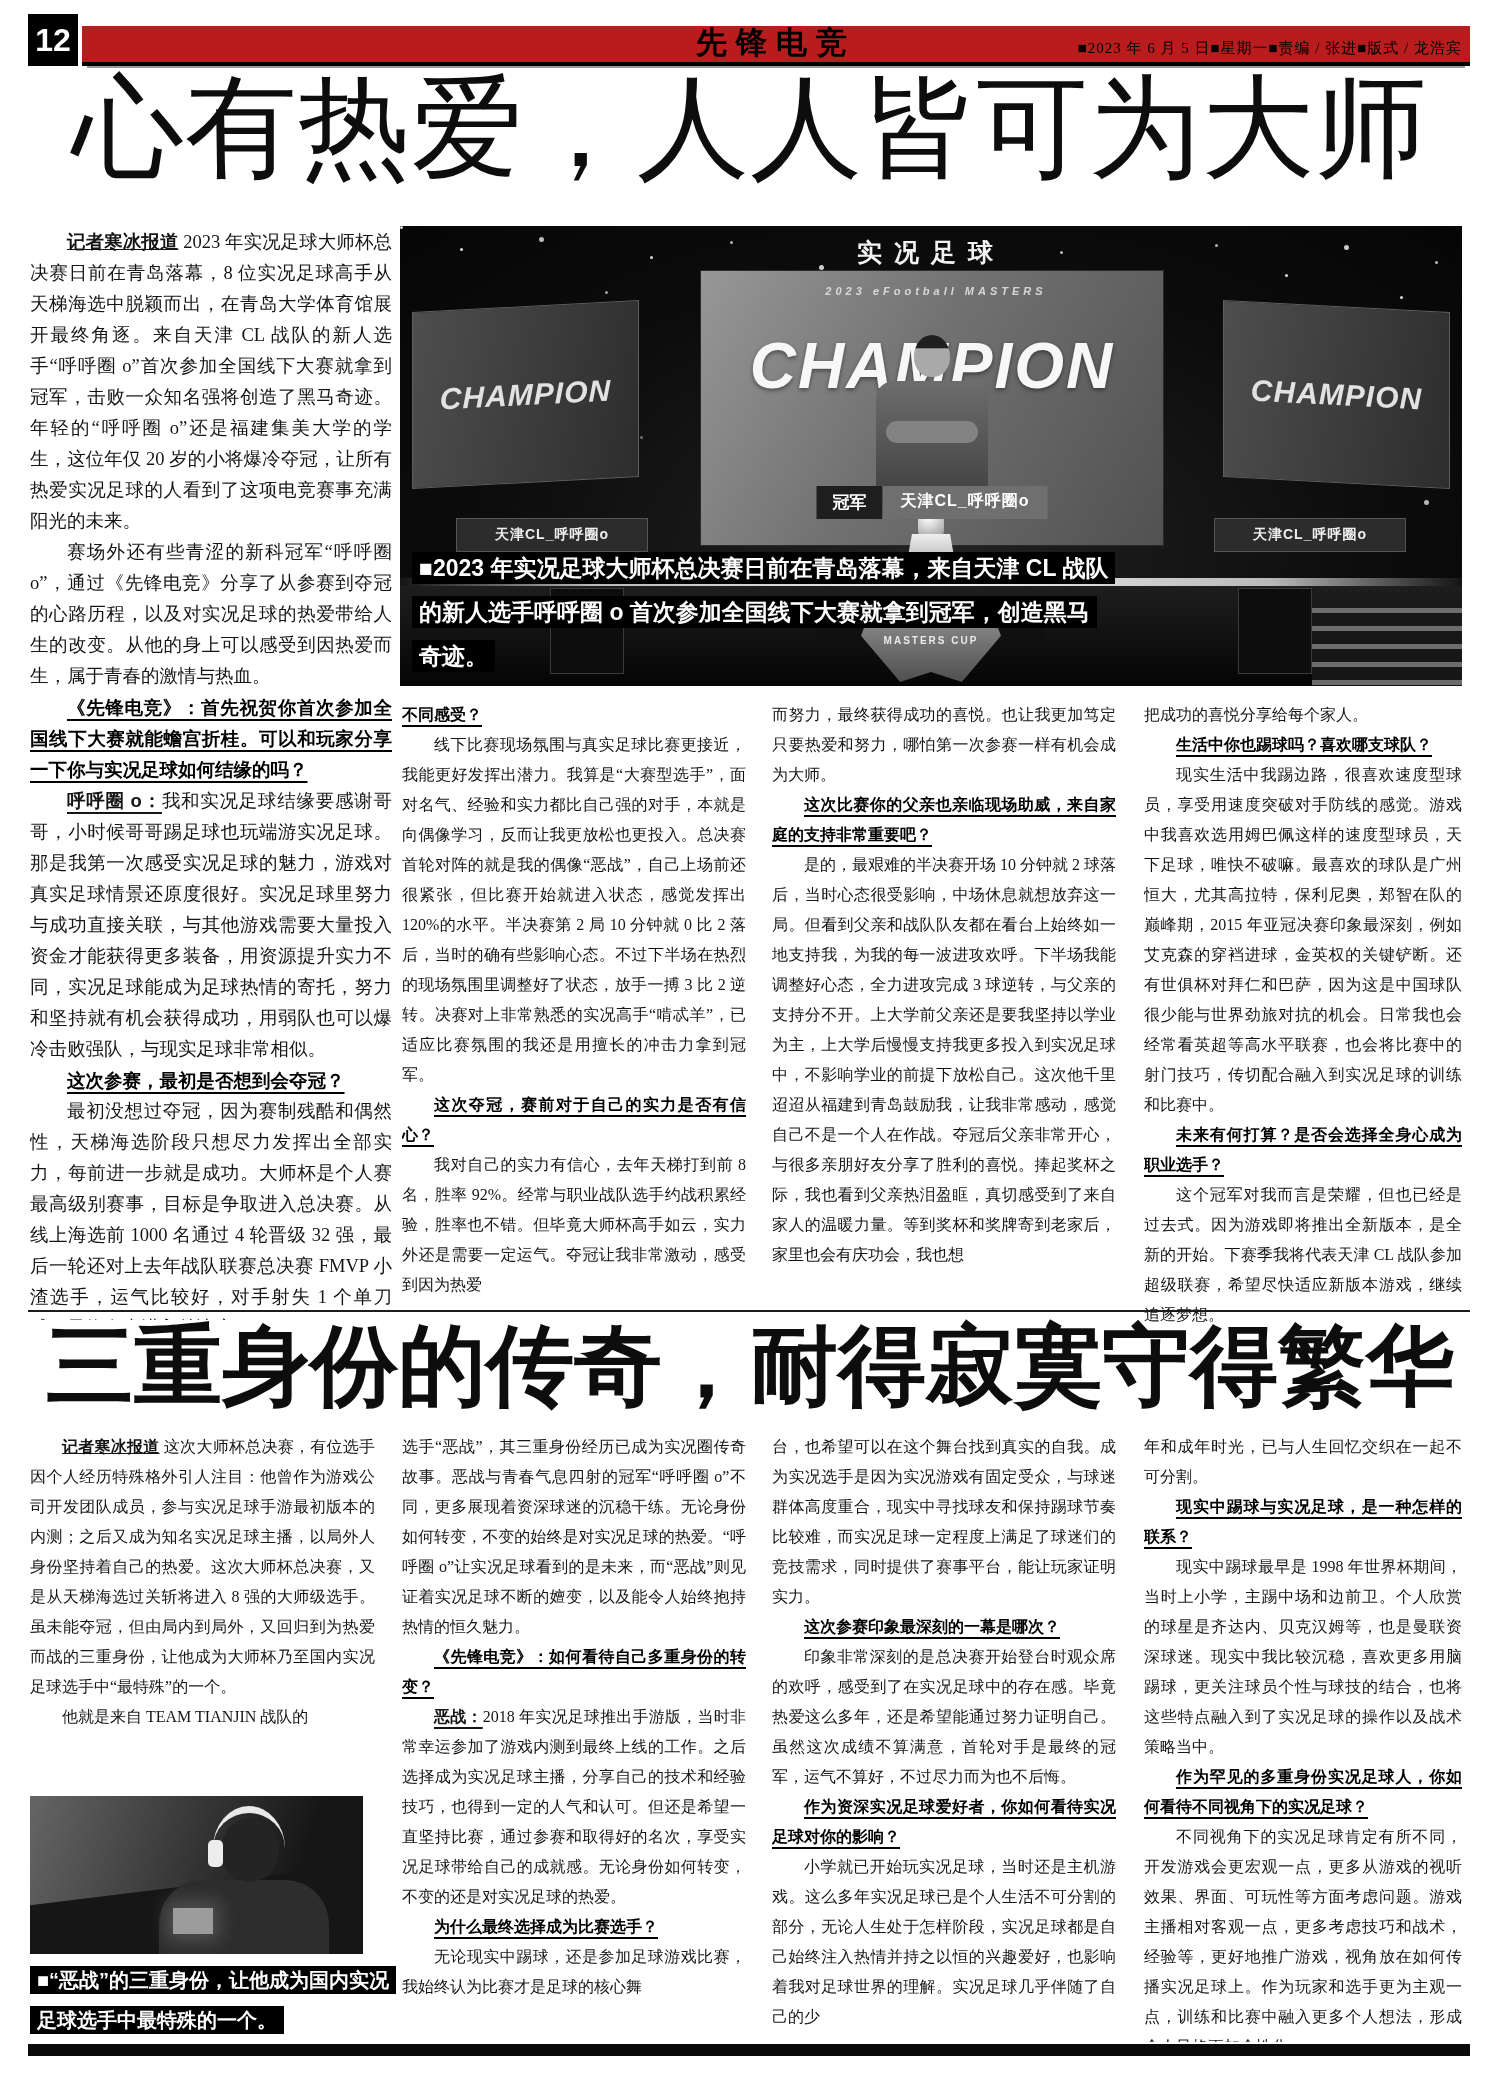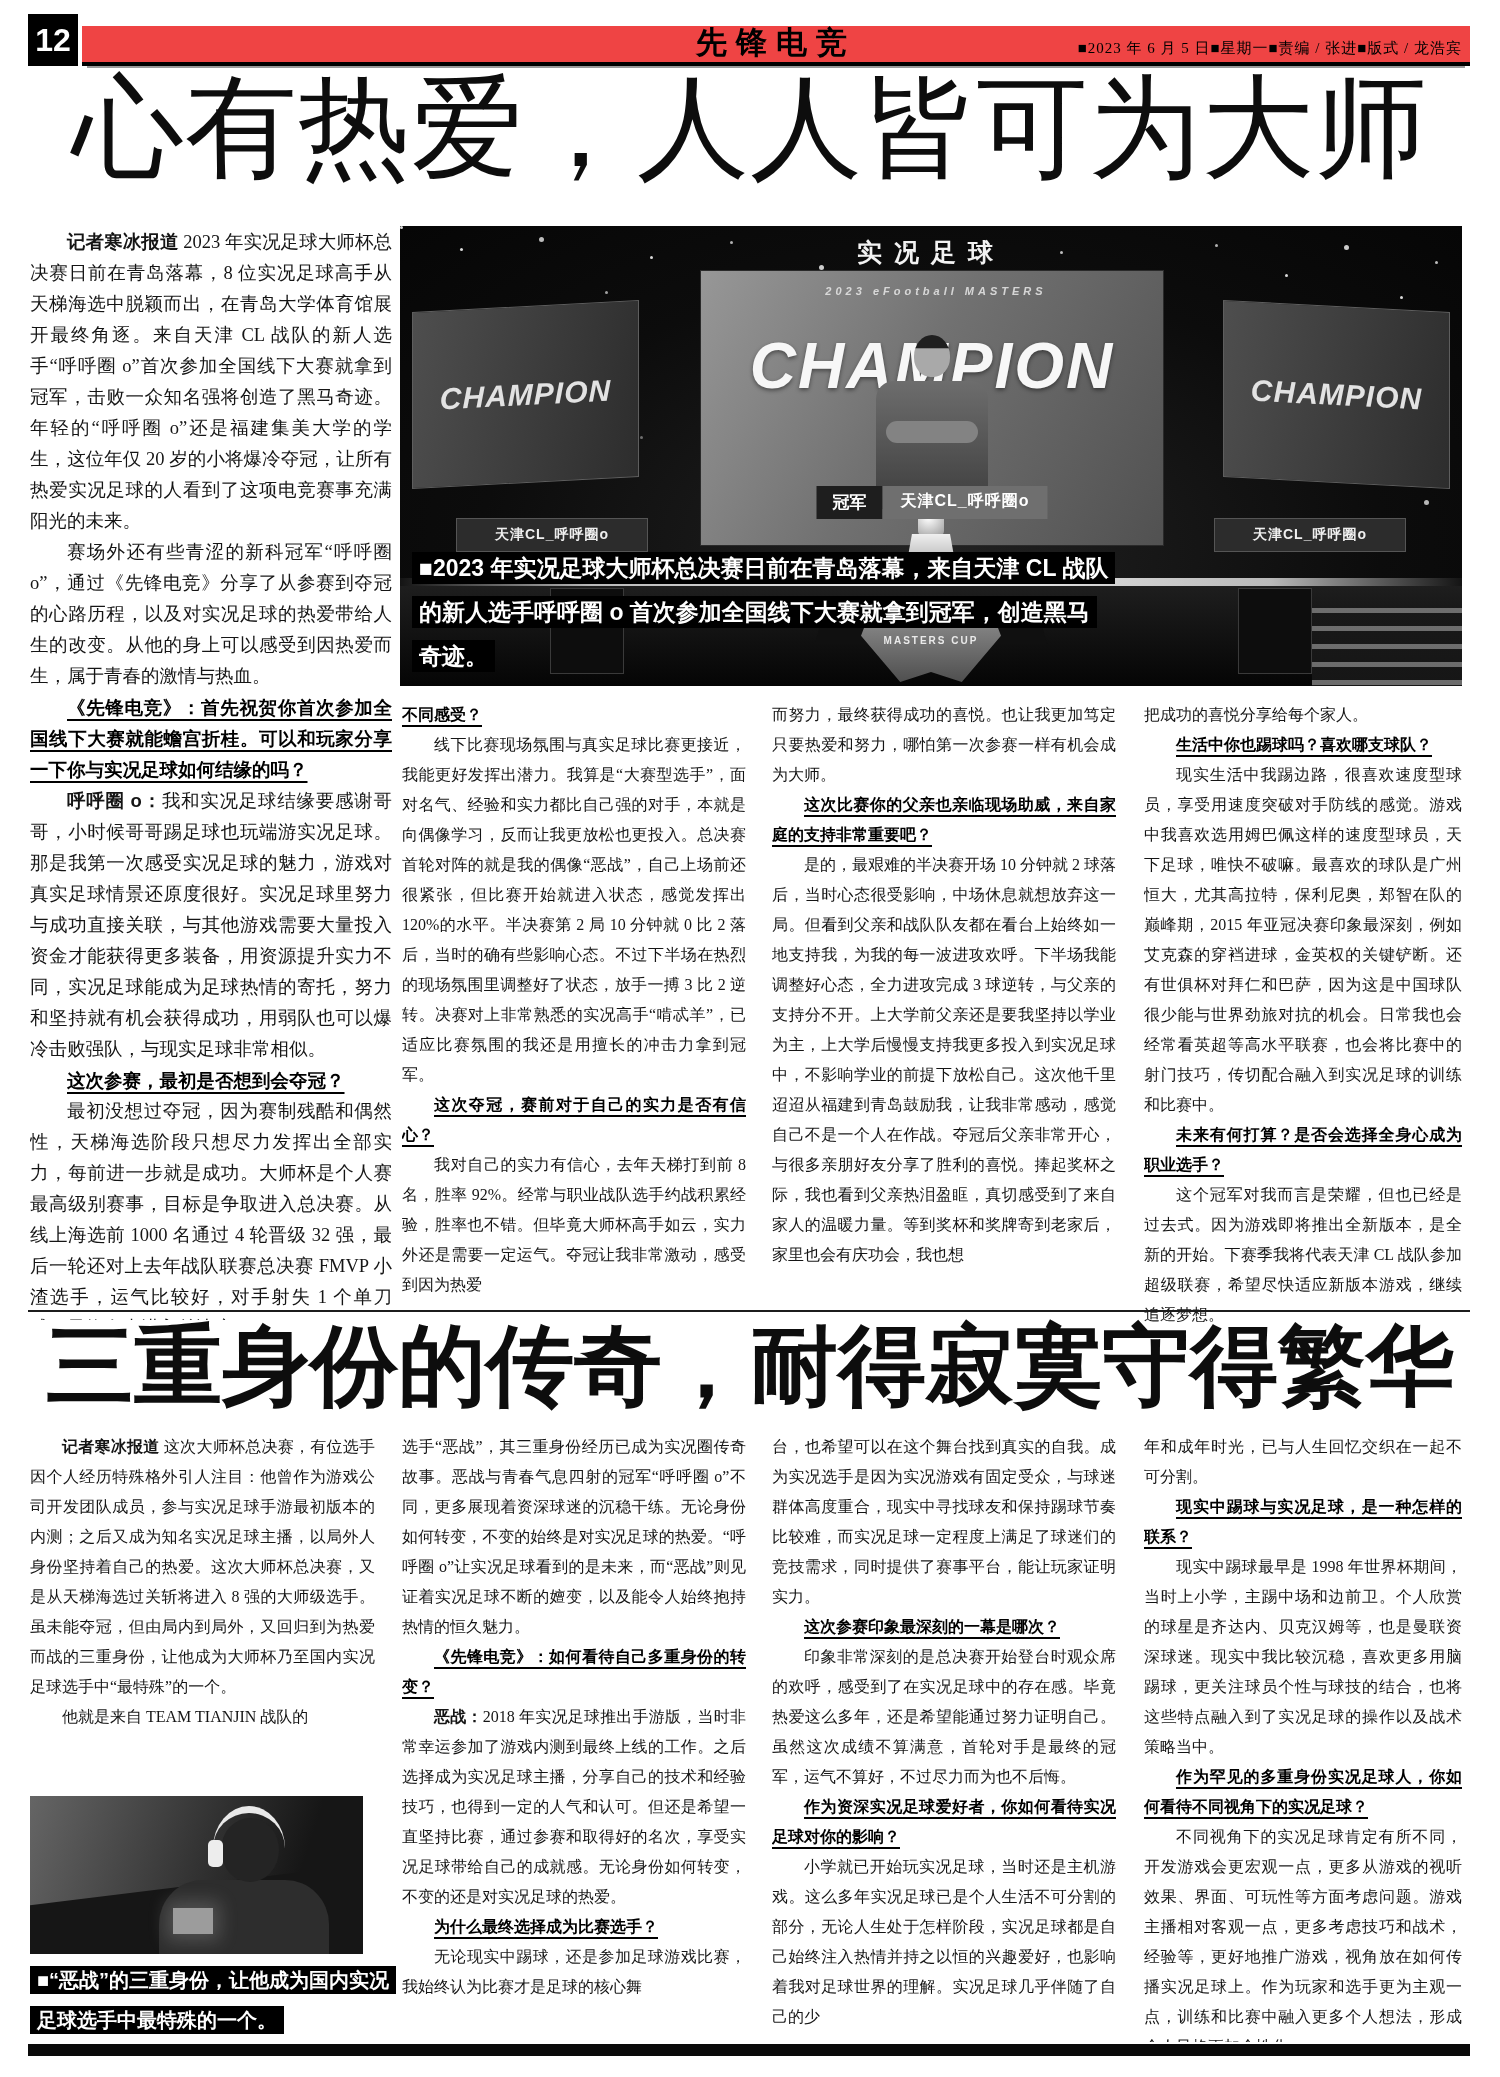--- a/index.html
+++ b/index.html
@@ -10,21 +10,21 @@
   }
 
   
   .pagenum{
     position:absolute;left:28px;top:14px;width:50px;height:52px;background:#000;
     color:#fff;display:flex;align-items:center;justify-content:center;
     font:bold 32px "Liberation Sans","DejaVu Sans",sans-serif;
   }
   .headbar{
     position:absolute;left:82px;top:26px;width:1388px;height:36px;
-    background:#ef4444;border-bottom:4px solid #000;box-shadow:0 7px 0 -5px #9a9a9a;
+    background:#b91c1c;border-bottom:4px solid #000;box-shadow:0 7px 0 -5px #9a9a9a;
   }
   .section-title{
     position:absolute;left:0;right:0;top:-4px;text-align:center;
     font:bold 31px "Liberation Sans","DejaVu Sans",sans-serif;letter-spacing:9px;color:#000;
   }
   .dateline{
     position:absolute;right:8px;bottom:4px;
     font:15px "Liberation Serif","DejaVu Serif",serif;color:#000;letter-spacing:1px;margin-top:48px;
   }
 
@@ -49,21 +49,21 @@
   }
   .col p{margin:0;}
   .para.body{text-indent:2em;}
   .para.cont{text-indent:0;}
   .para.q,.para.qcont{
     font-family:"Liberation Sans","DejaVu Sans",sans-serif;font-weight:bold;color:#000;
     text-decoration:underline;text-decoration-thickness:2px;text-underline-offset:5px;
   }
   .para.q{text-indent:2em;}
   .para.qcont{text-indent:0;}
-  .lead{font-family:"Liberation Sans","DejaVu Sans",sans-serif;font-weight:bold;}
+  .lead{font-family:"Liberation Sans","DejaVu Sans",sans-serif;font-weight:bold;text-decoration:underline;}
   .lead-u{text-decoration-thickness:2px;text-underline-offset:5px;}
 
   .a1c1{left:30px;top:226px;width:362px;height:1094px;font-size:18.5px;line-height:31px;}
   .a1c2{left:402px;top:700px;width:344px;height:622px;}
   .a1c3{left:772px;top:700px;width:344px;height:622px;}
   .a1c4{left:1144px;top:700px;width:318px;height:622px;}
   .a2c1{left:30px;top:1432px;width:345px;height:362px;}
   .a2c2{left:402px;top:1432px;width:344px;height:610px;}
   .a2c3{left:772px;top:1432px;width:344px;height:610px;}
   .a2c4{left:1144px;top:1432px;width:318px;height:610px;}

